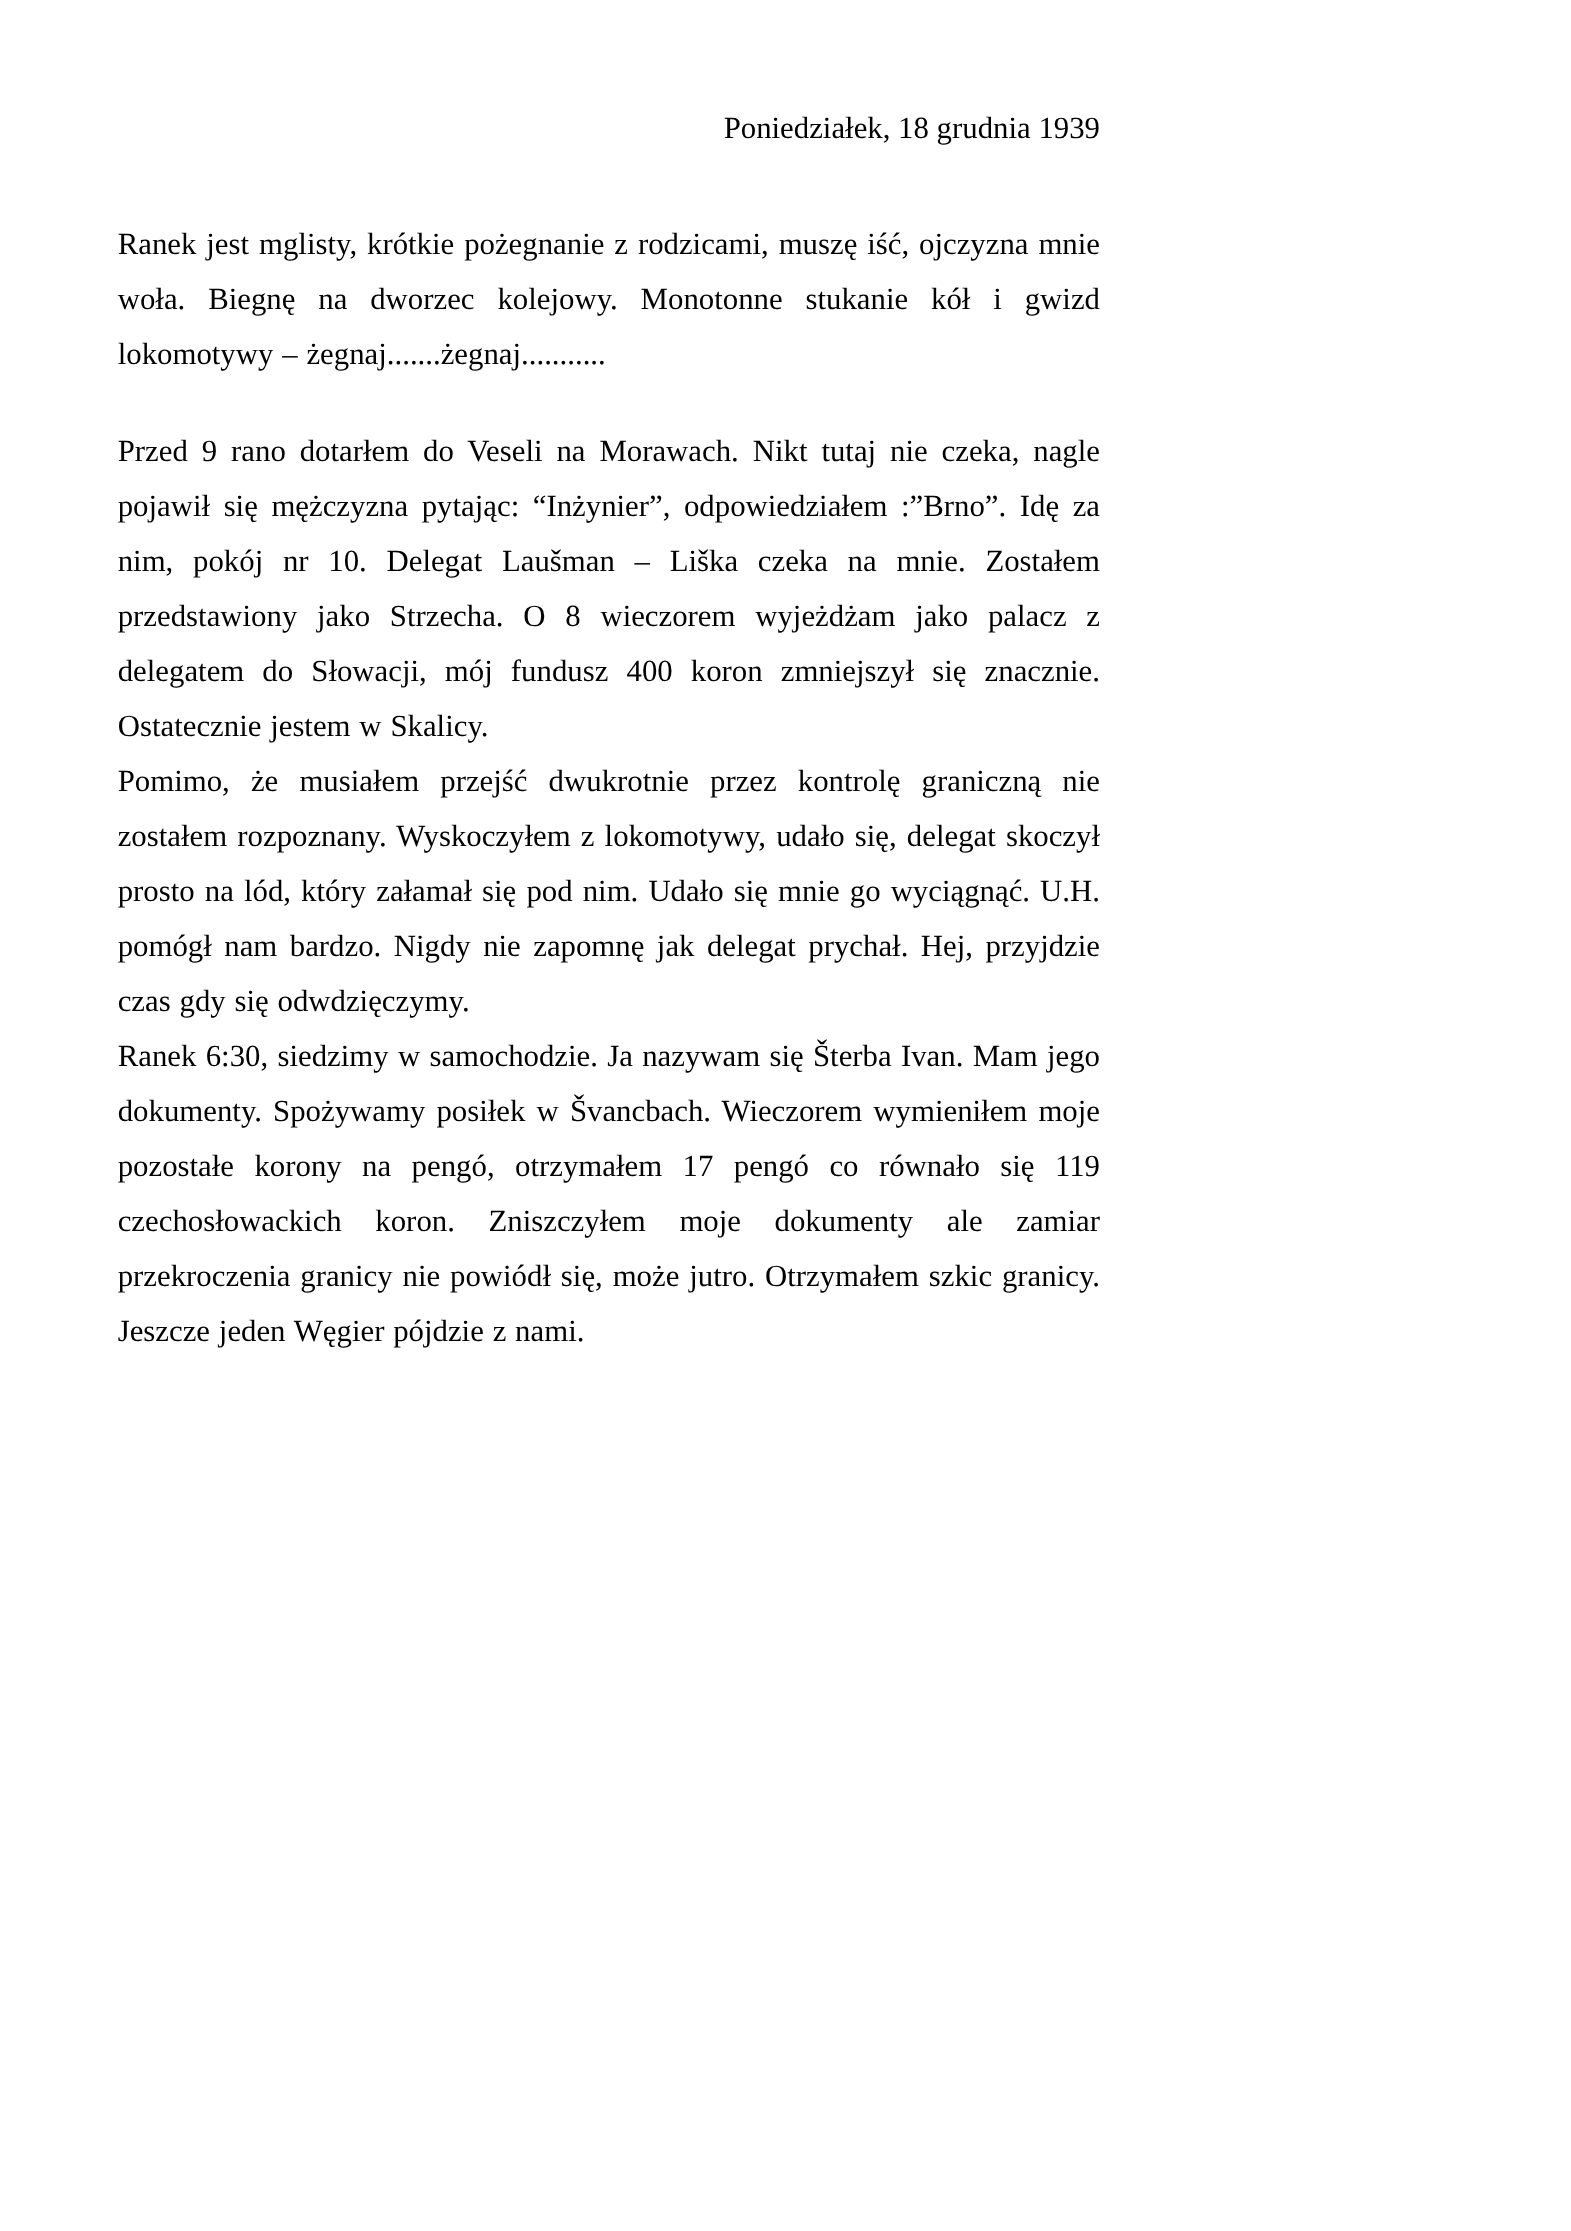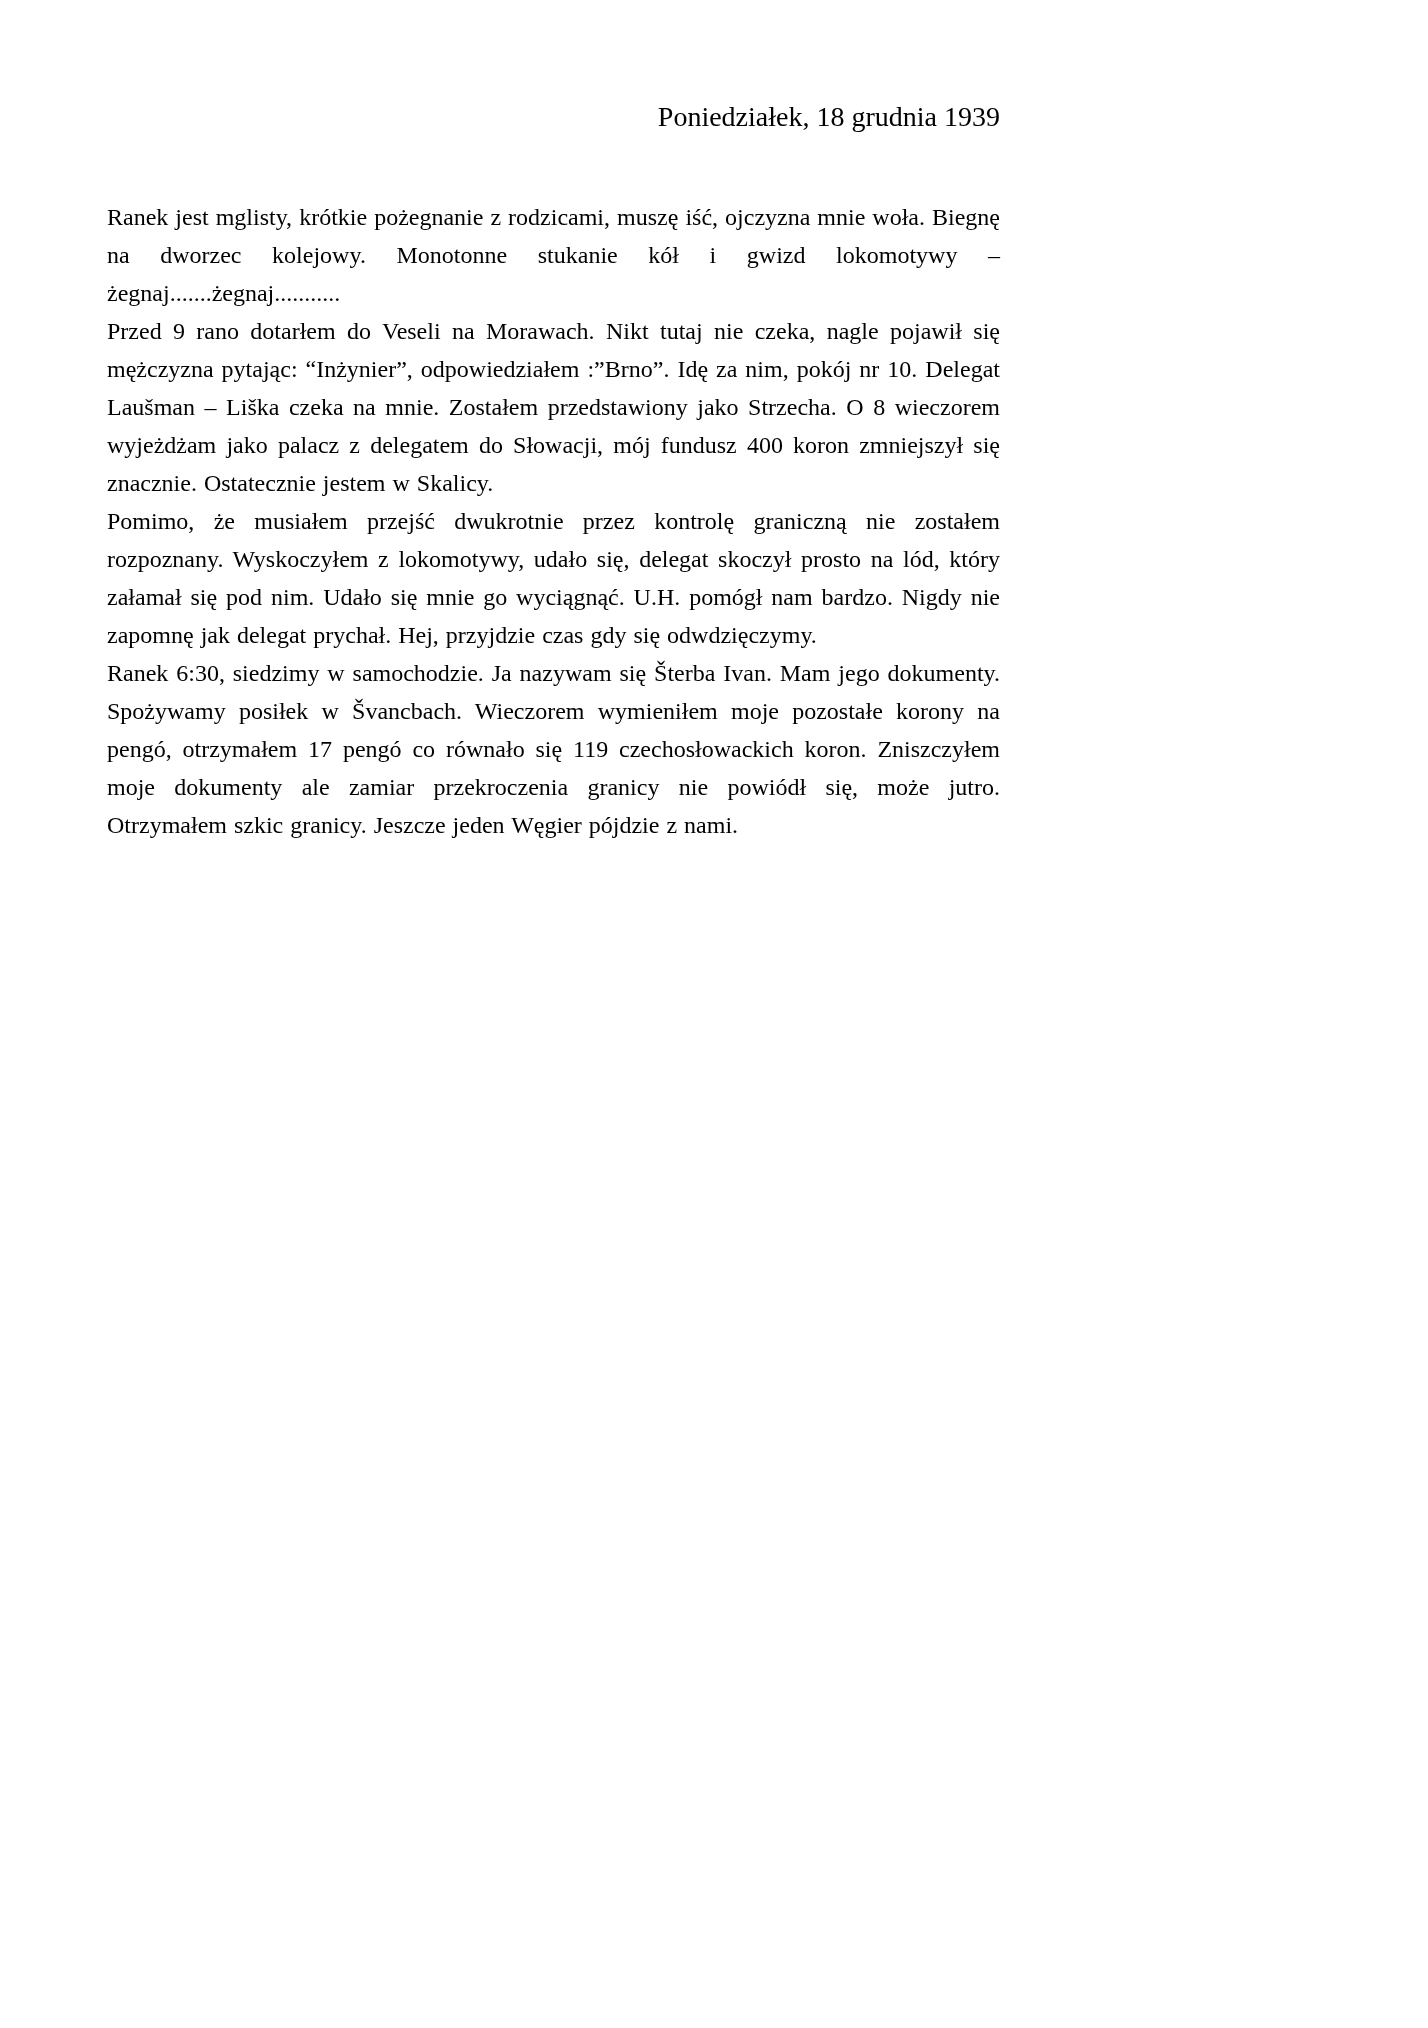--- a/index.html
+++ b/index.html
@@ -29,27 +29,28 @@
     white-space: nowrap;
   }
   .date-1 {
     margin-bottom: 62px;
   }
   .date-2 {
     margin-top: 60px;
     margin-bottom: 56px;
   }
   .par {
-    font-size: 24px;
-    line-height: 38px;
+    font-size: 28px;
+    line-height: 50px;
     text-align: justify;
     margin: 0;
     word-spacing: 1px;
   }
   .par + .par.gap {
+    margin-top: 38px;
   }
 </style>
 </head>
 <body>
 
 <div class="page">
 
   <section>
     <p class="entry-date date-1">Poniedziałek, 18 grudnia 1939</p>
 

